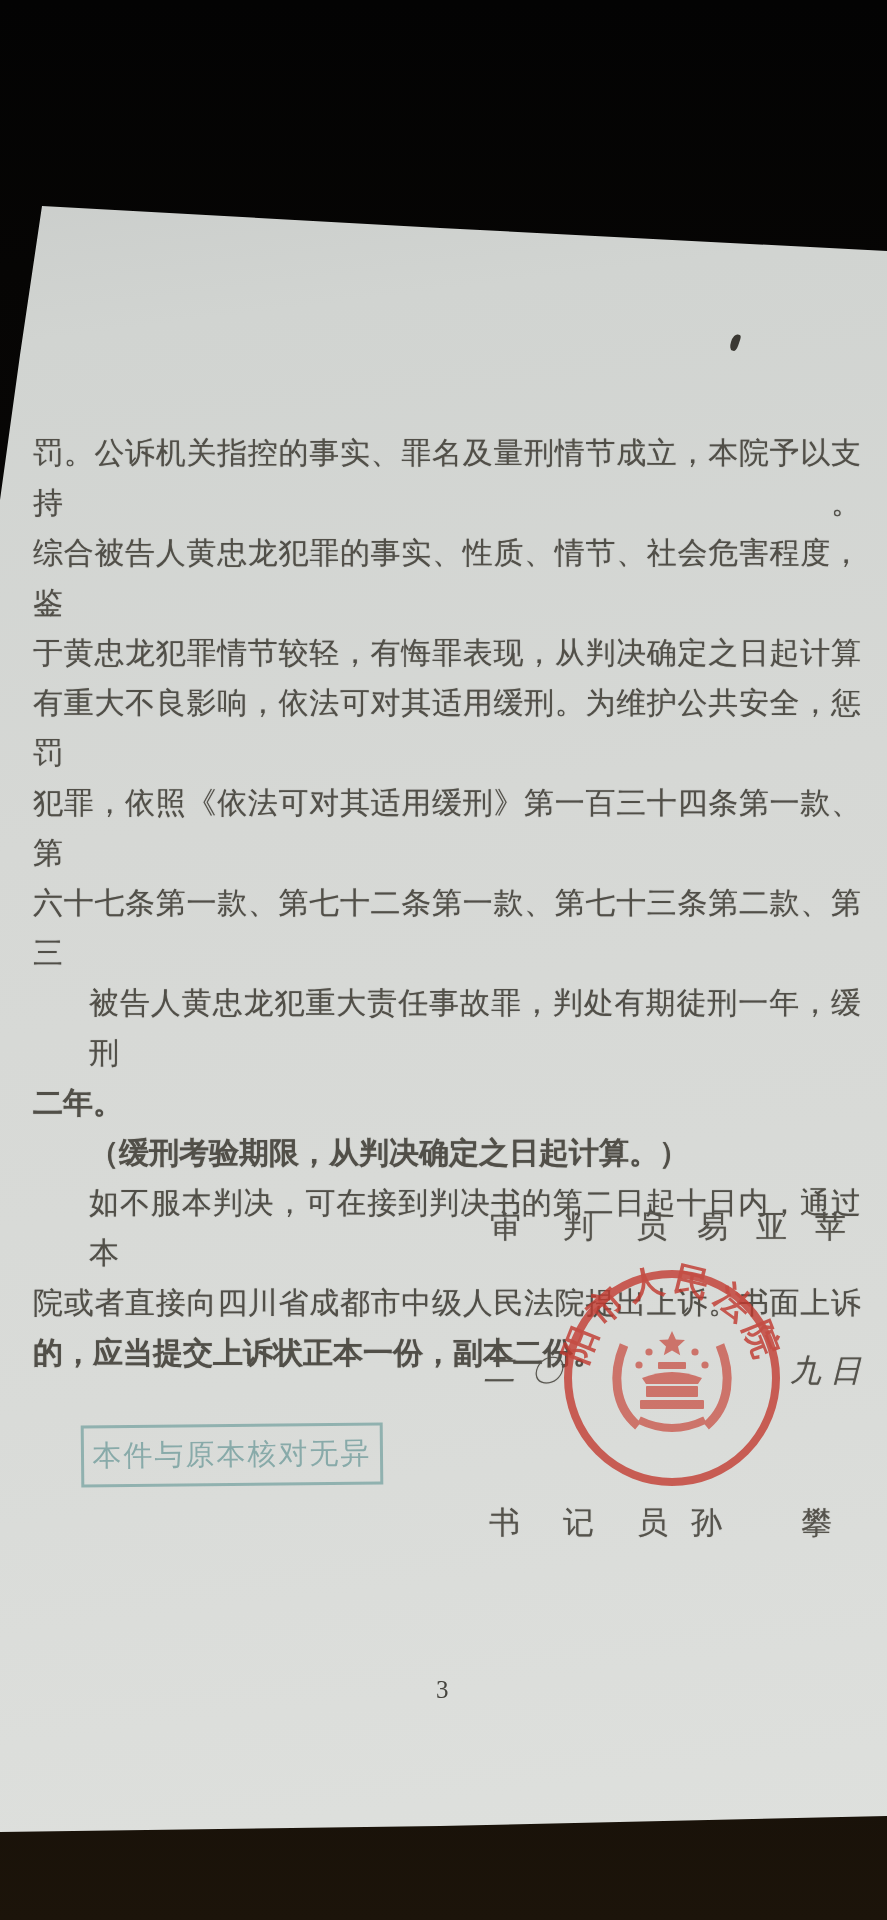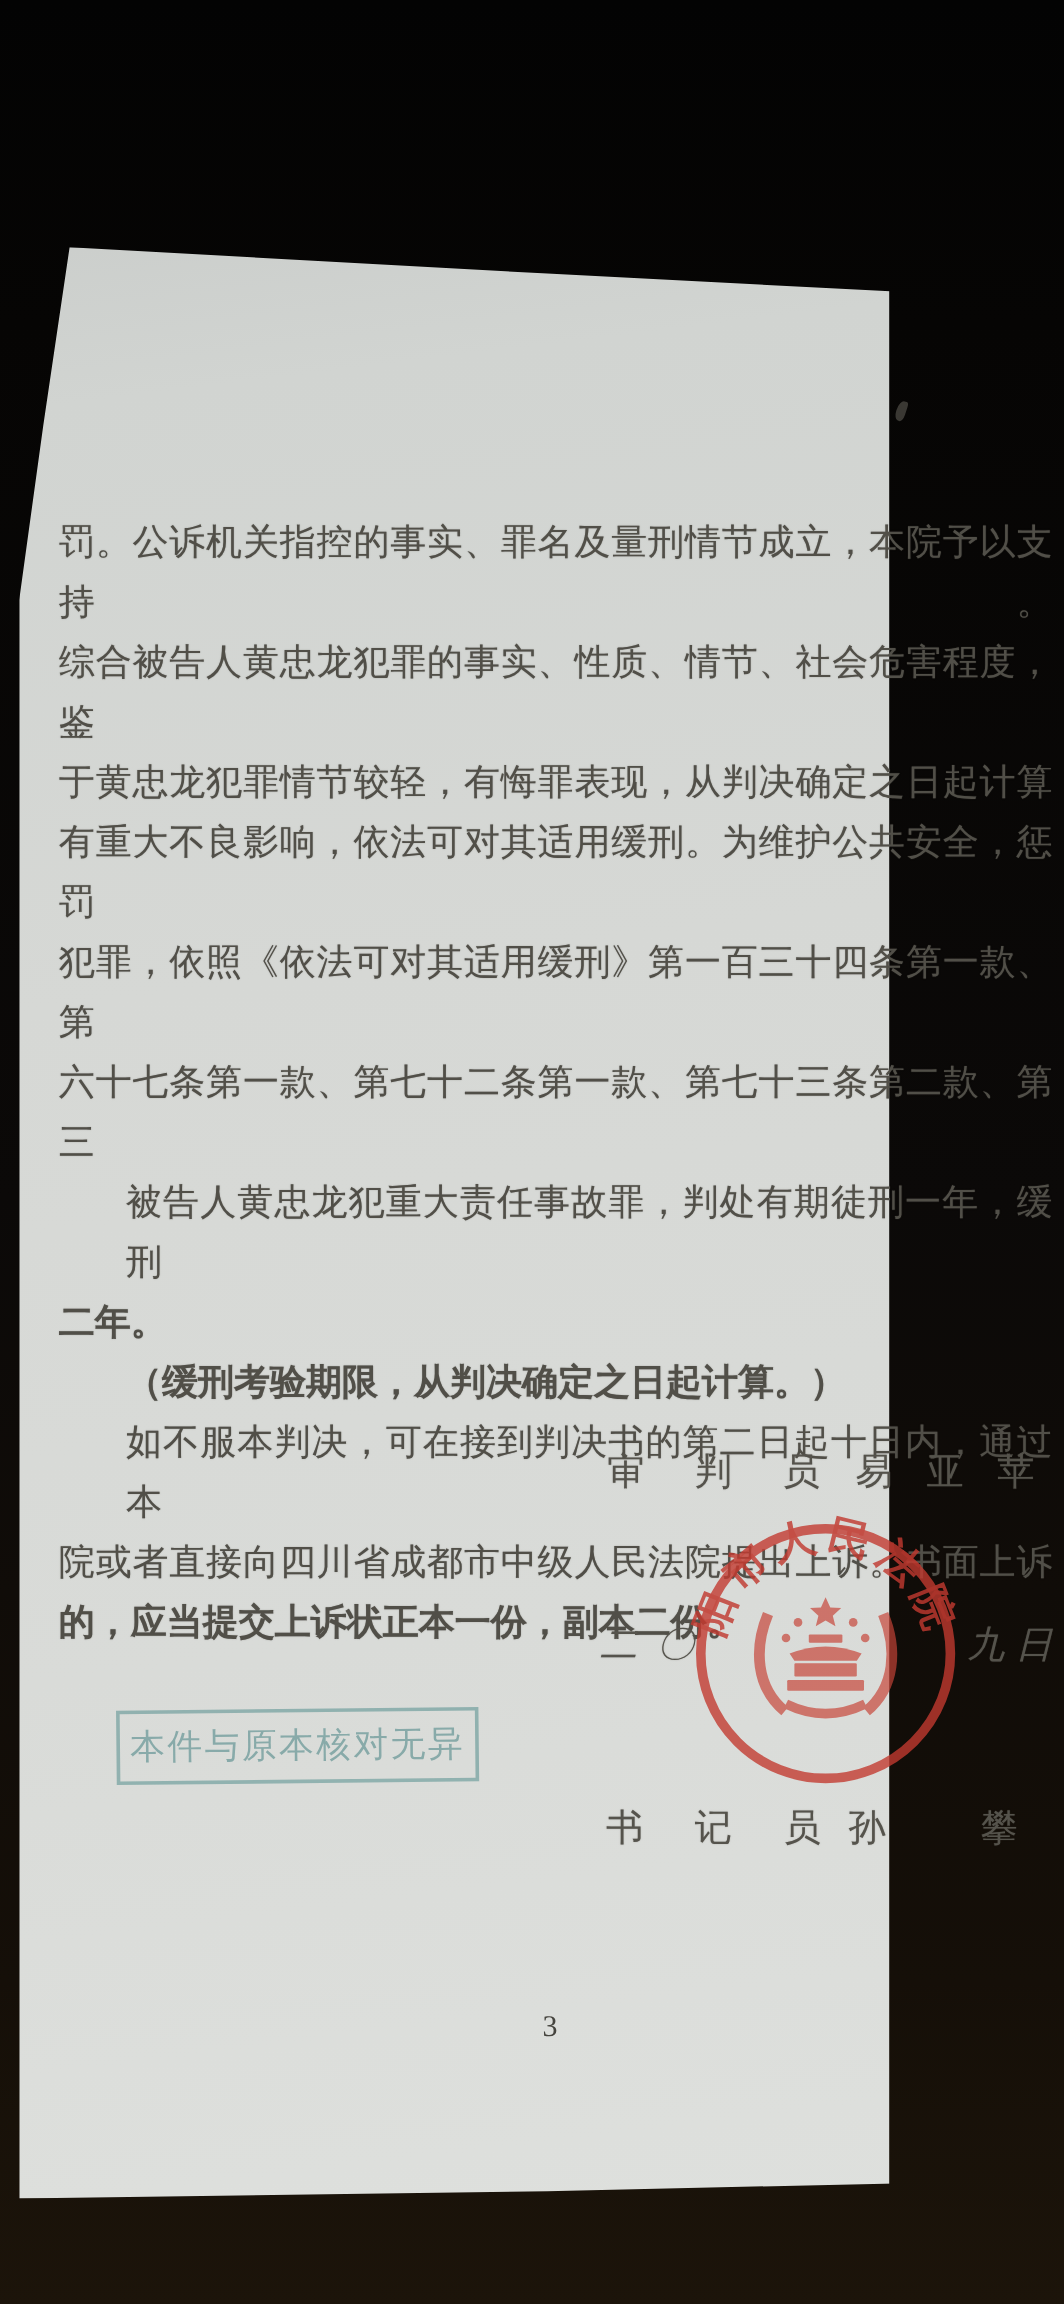--- a/index.html
+++ b/index.html
@@ -2,24 +2,23 @@
 <html><head>
 <meta charset="utf-8">
 <style>
   html,body{margin:0;padding:0;background:#000;}
   .frame{
     position:relative;width:887px;height:1920px;overflow:hidden;
     background:linear-gradient(180deg,#030303 0%,#060504 14%,#0b0908 52%,#150f08 86%,#1c140a 100%);
     font-family:"Liberation Serif", serif;
   }
   .paper{
-    position:absolute;left:16px;top:0;width:708px;height:1920px;
+    position:absolute;left:0;top:0;width:887px;height:1920px;
     background:linear-gradient(173deg,#c6c9c7 3%,#d1d4d1 17%,#d6d8d5 42%,#d9dbd8 70%,#dee0dd 97%);
     clip-path:polygon(42px 206px,440px 228px,887px 251px,887px 1816px,440px 1826px,0px 1832px,0px 500px,20px 355px);
-    padding-left:17px;
   }
   .body-text{
     position:absolute;left:33px;top:428px;width:828px;
     color:#514f48;font-size:30px;line-height:50px;
     text-shadow:0 0 1px rgba(81,79,72,.55);
   }
   .bline{
     width:828px;box-sizing:border-box;
     text-align:justify;text-align-last:justify;text-justify:inter-character;
   }

